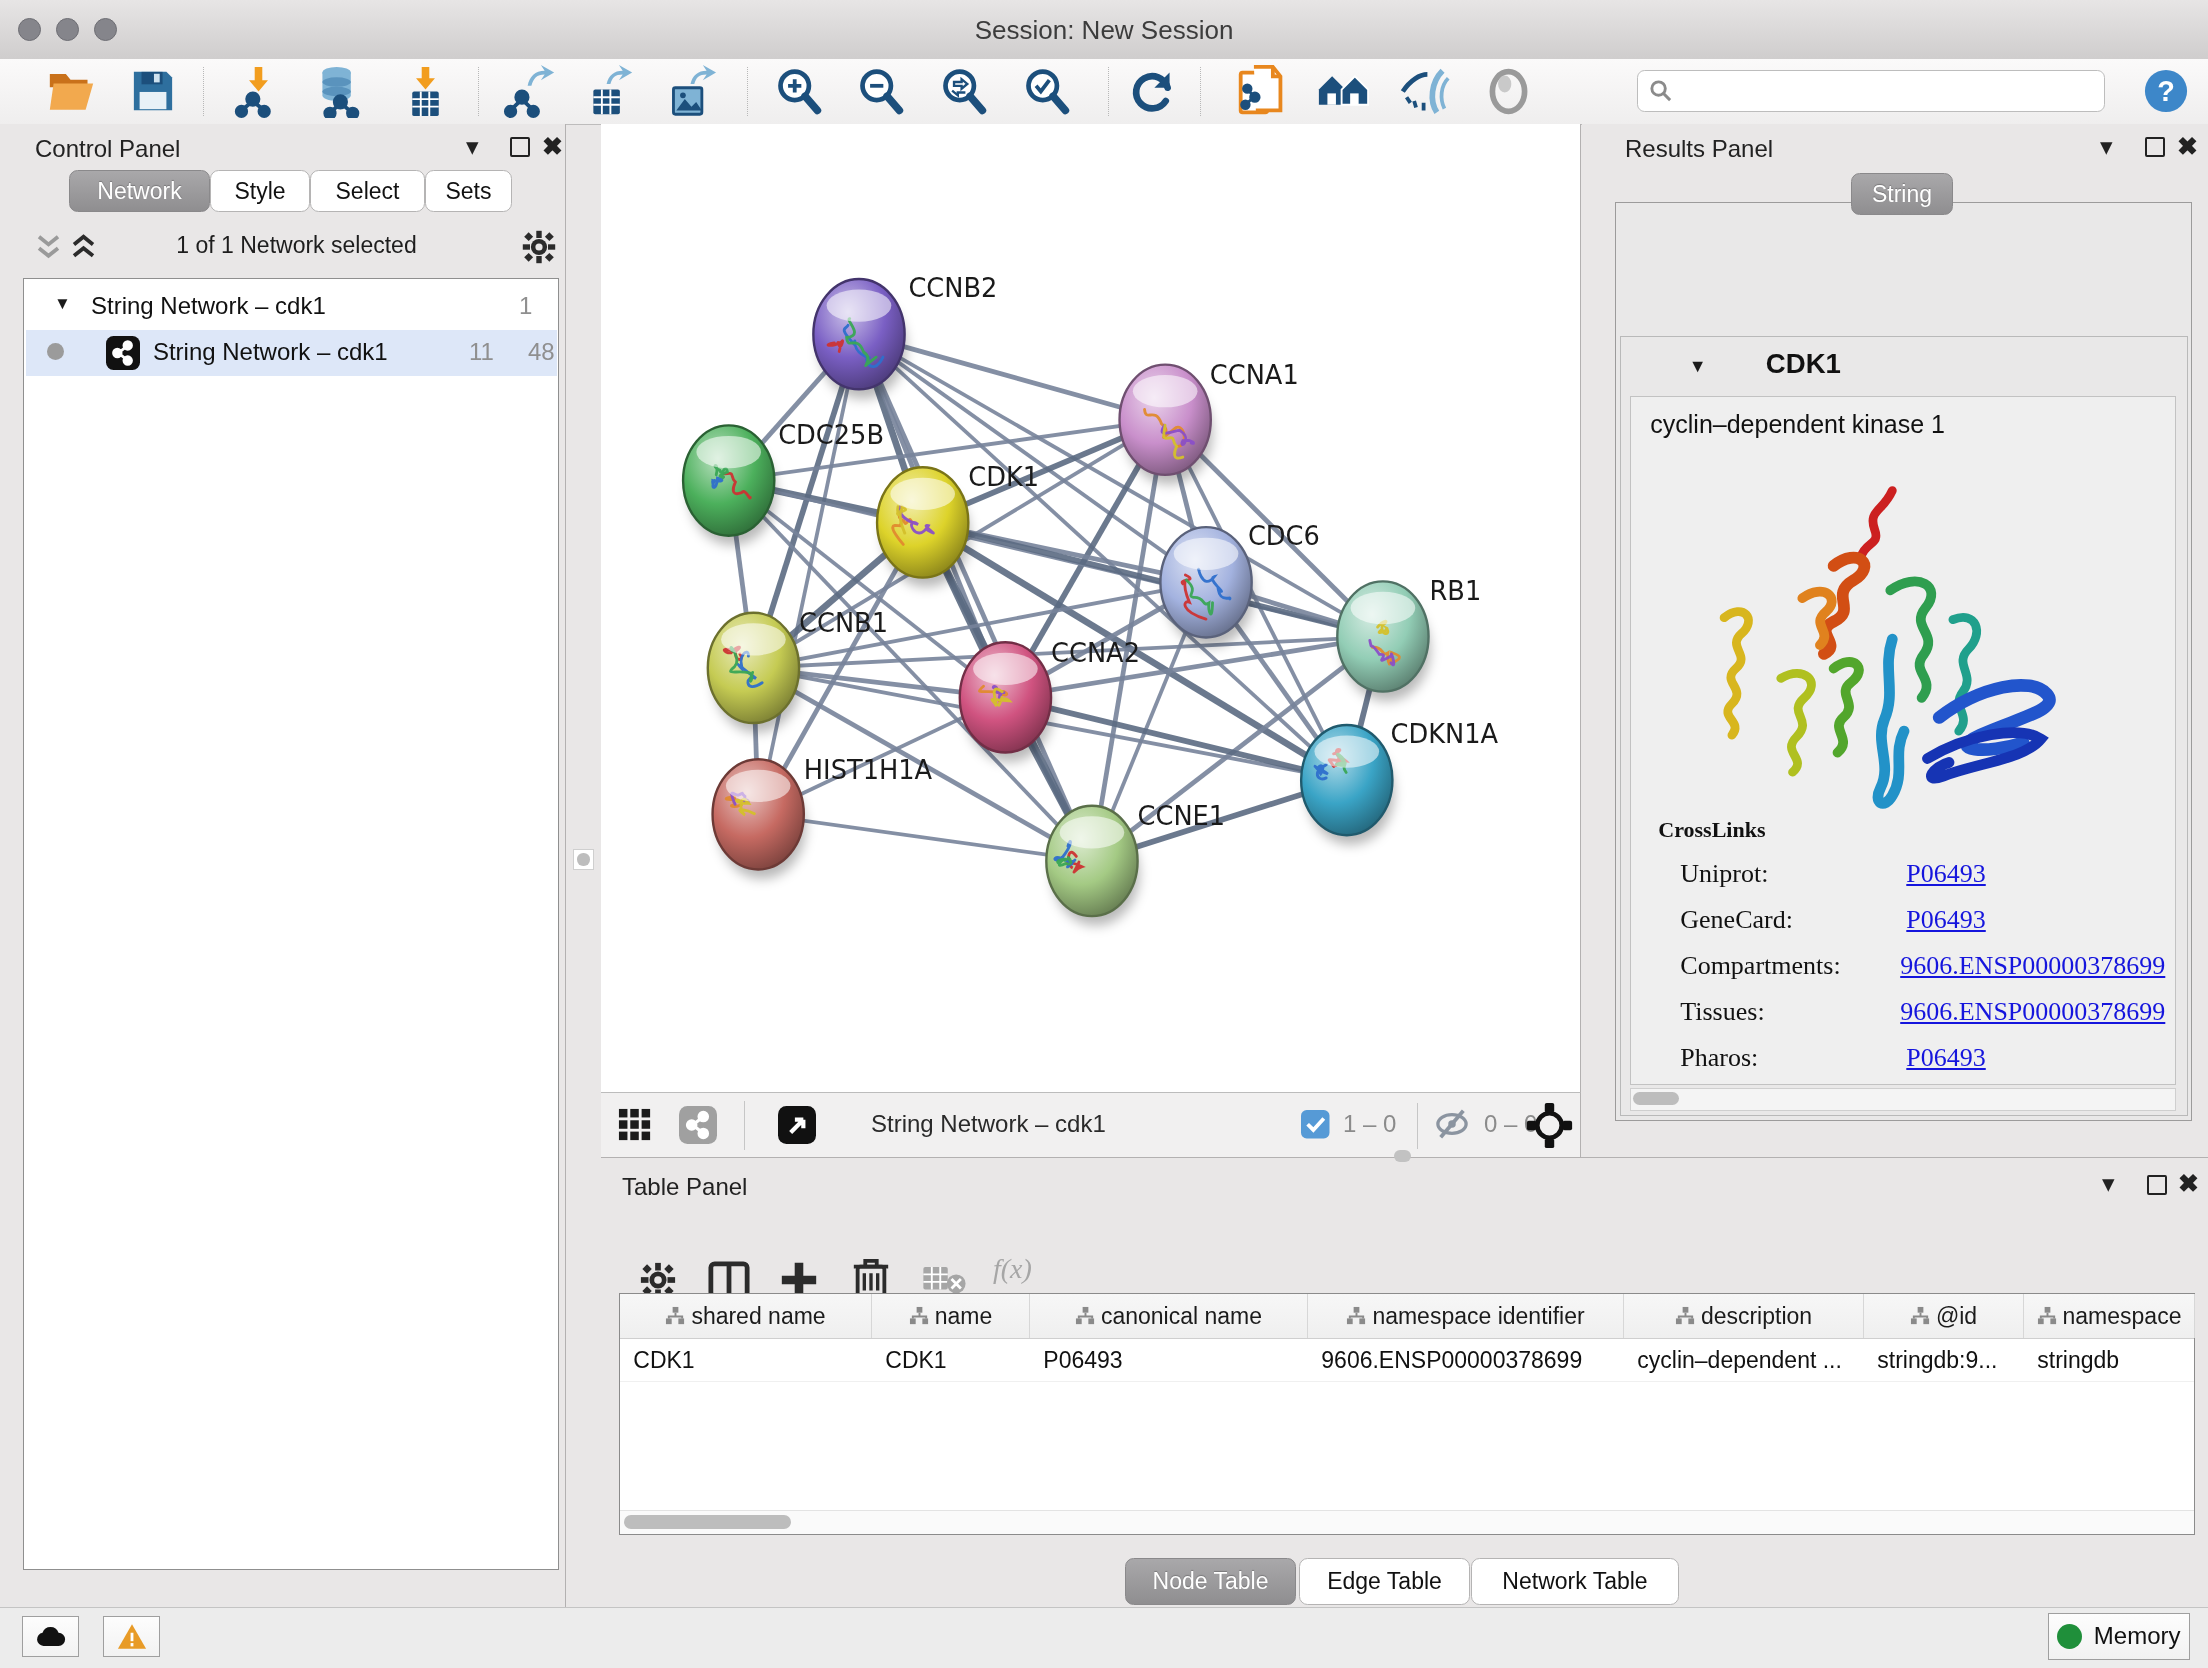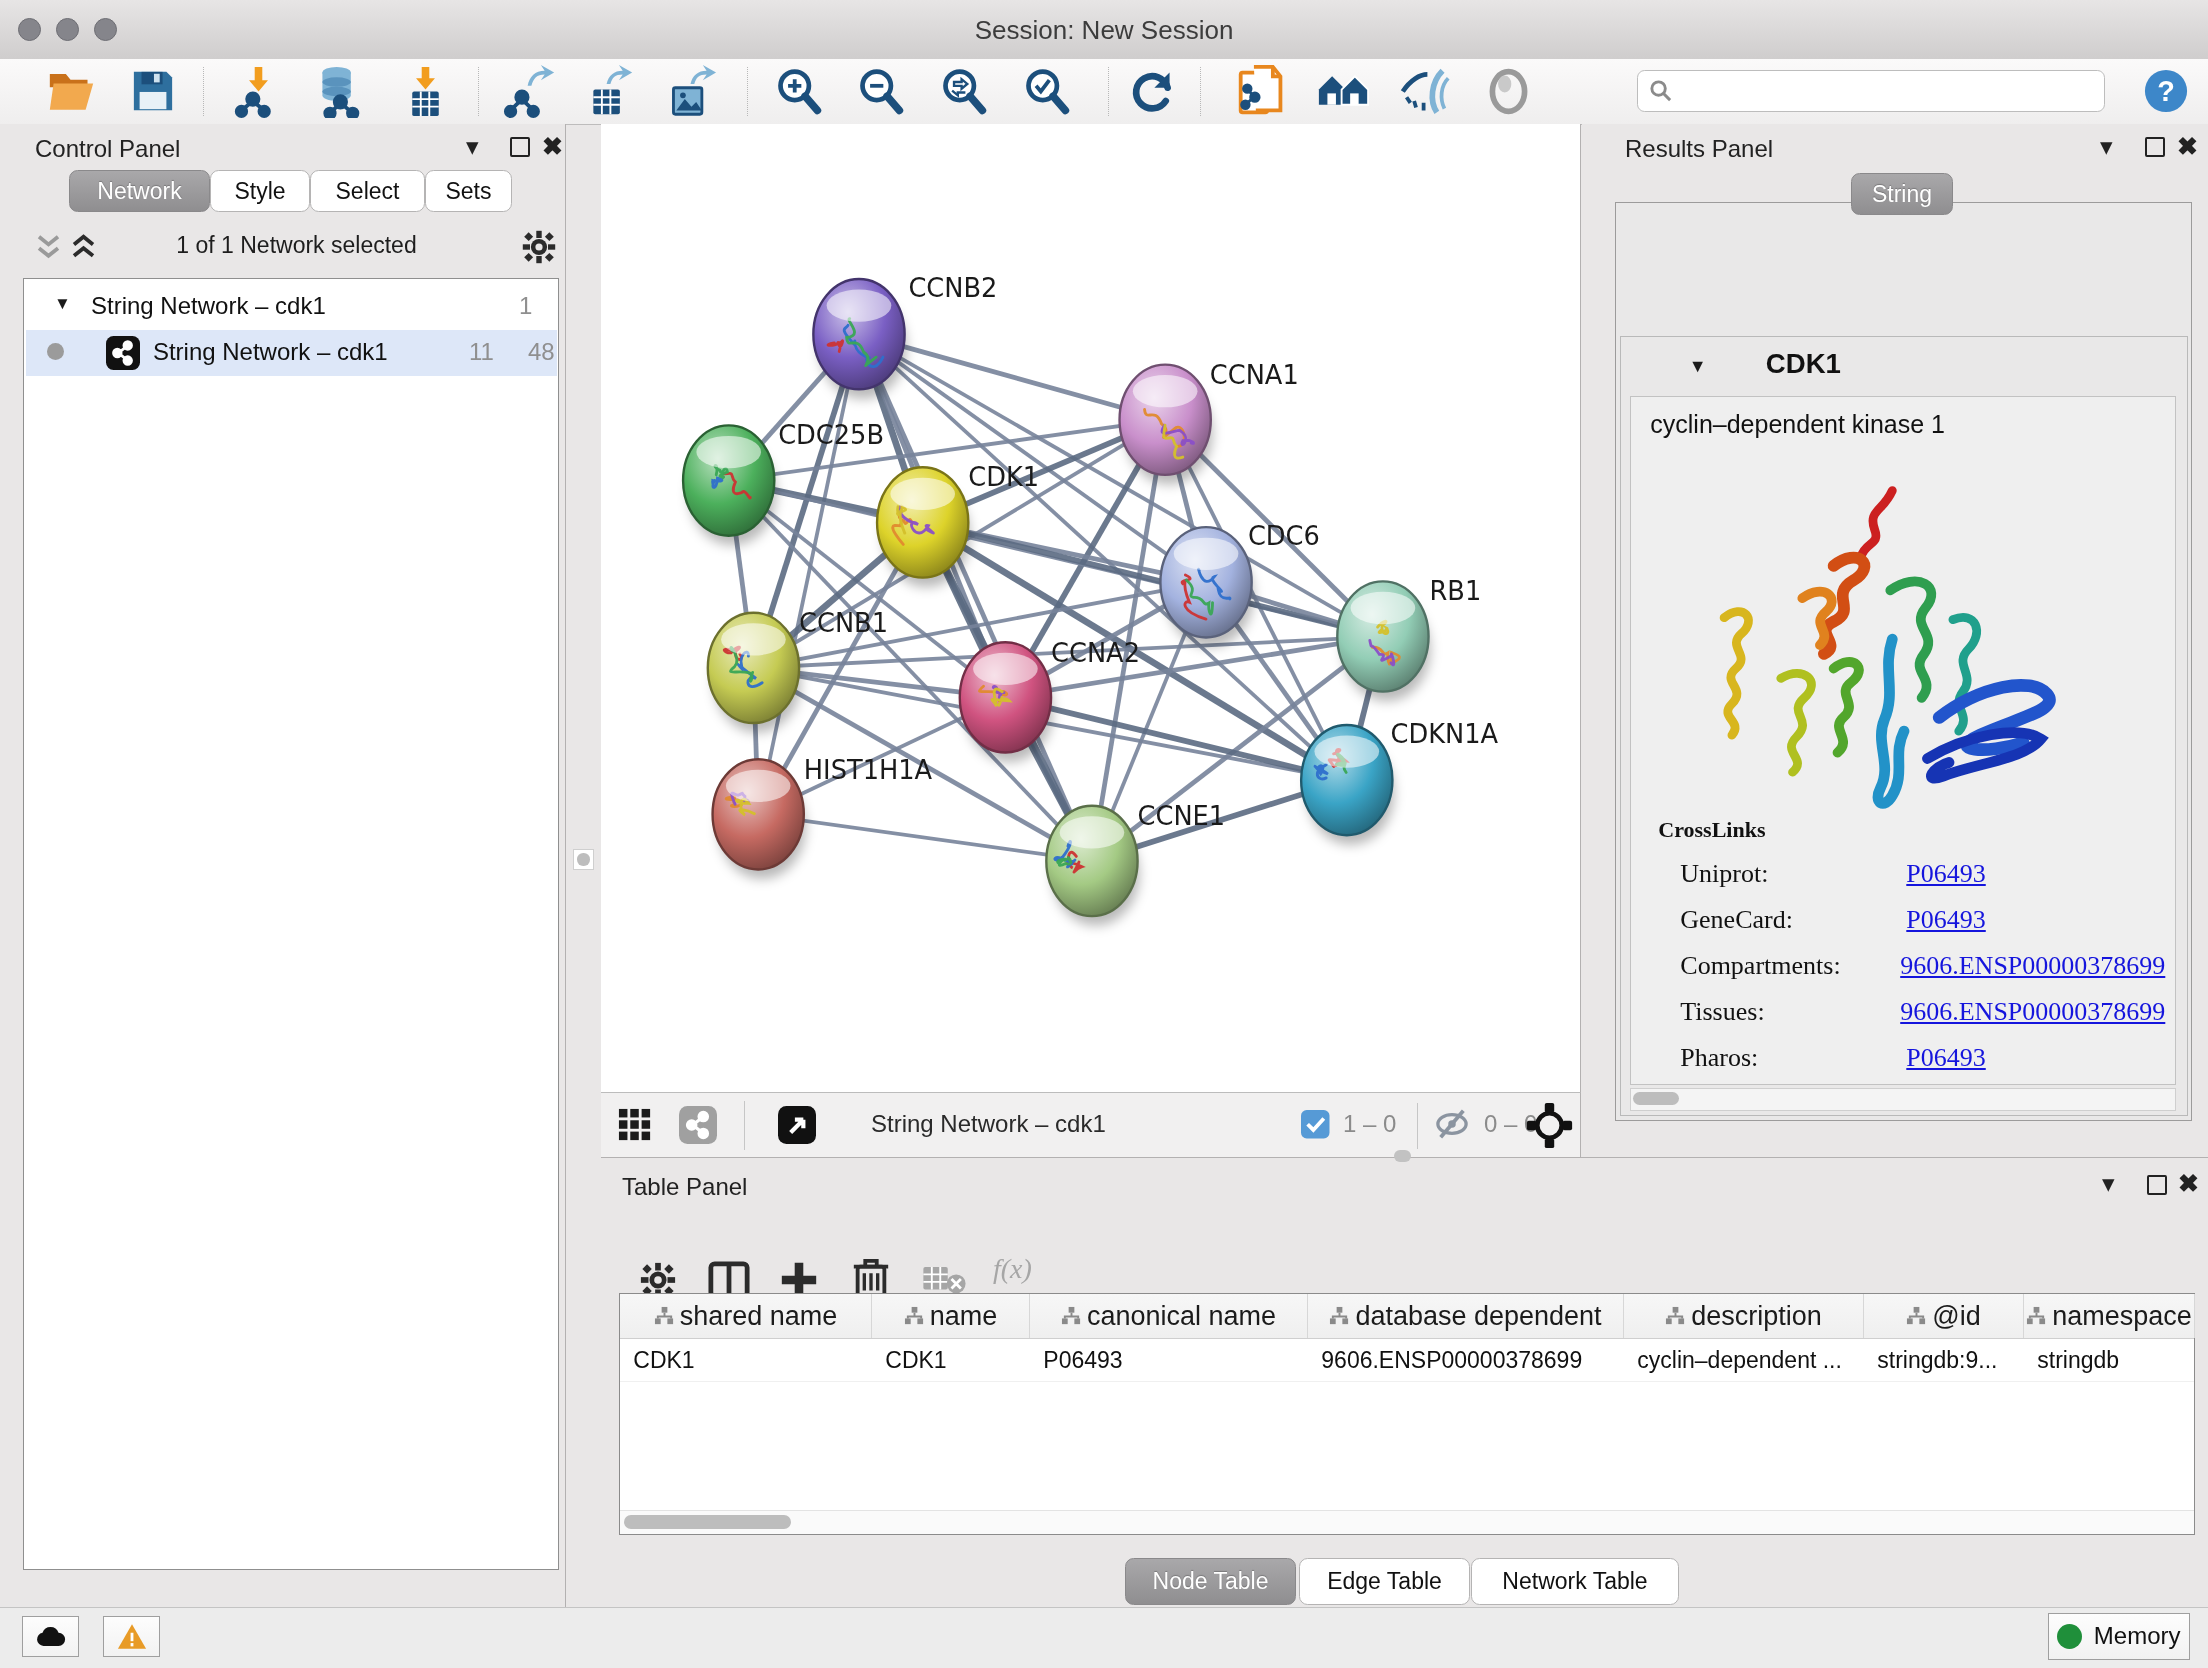--- a/index.html
+++ b/index.html
@@ -34,21 +34,21 @@
     box-shadow:0 1px 1.9px rgba(0,0,0,.12);}
   .glink{color:#1515dd;text-decoration:underline;}
   .serif{font-family:"Liberation Serif",serif;}
   .gutter-dot{width:19px;height:19px;background:#fff;border:1px solid #cfcfcf;display:flex;align-items:center;justify-content:center;}
   .gutter-dot i{width:12.4px;height:12.4px;border-radius:50%;background:#bdbdbd;display:block;}
   
   .nlabel{font-family:"DejaVu Sans",sans-serif;}
   
   #ntable{border:1.9px solid #8b8b8b;background:#fff;}
   .thead{background:linear-gradient(#f7f7f7,#efefef);border-bottom:1.9px solid #cfcfcf;display:flex;}
-  .th{display:flex;align-items:center;justify-content:center;gap:5px;font-size:27px;color:#1b1b1b;
+  .th{display:flex;align-items:center;justify-content:center;gap:5px;font-size:23px;color:#1b1b1b;
     border-right:1px solid #d7d7d7;box-sizing:border-box;}
   .trow{display:flex;border-bottom:1px solid #f0f0f0;}
   .td{font-size:23px;color:#111;padding:7.6px 0 7.6px 13.3px;box-sizing:border-box;white-space:nowrap;overflow:hidden;}
   .sb-thumb{background:#bdbdbd;border-radius:7.6px;}
   .statusbtn{background:linear-gradient(#fdfdfd,#f2f2f2);border:1.9px solid #9f9f9f;
     display:flex;align-items:center;justify-content:center;}
 </style>
 </head>
 <body>
 
@@ -707,21 +707,21 @@
           </div>
           <div class="th" style="width: 316px; flex: 0 0 auto;">
             <svg width="21" height="21" viewBox="0 0 22 22">
               <g fill="#8a8a8a">
                 <rect x="8" y="1" width="6" height="6"></rect>
                 <rect x="1" y="13" width="6" height="6"></rect>
                 <rect x="14" y="13" width="6" height="6"></rect>
               </g>
               <path d="M11 7v4M4 13v-2h14v2" stroke="#8a8a8a" stroke-width="2" fill="none"></path>
             </svg>
-            <span>database dependent</span>
+            <span>namespace identifier</span>
           </div>
           <div class="th" style="width: 240px; flex: 0 0 auto;">
             <svg width="21" height="21" viewBox="0 0 22 22">
               <g fill="#8a8a8a">
                 <rect x="8" y="1" width="6" height="6"></rect>
                 <rect x="1" y="13" width="6" height="6"></rect>
                 <rect x="14" y="13" width="6" height="6"></rect>
               </g>
               <path d="M11 7v4M4 13v-2h14v2" stroke="#8a8a8a" stroke-width="2" fill="none"></path>
             </svg>

